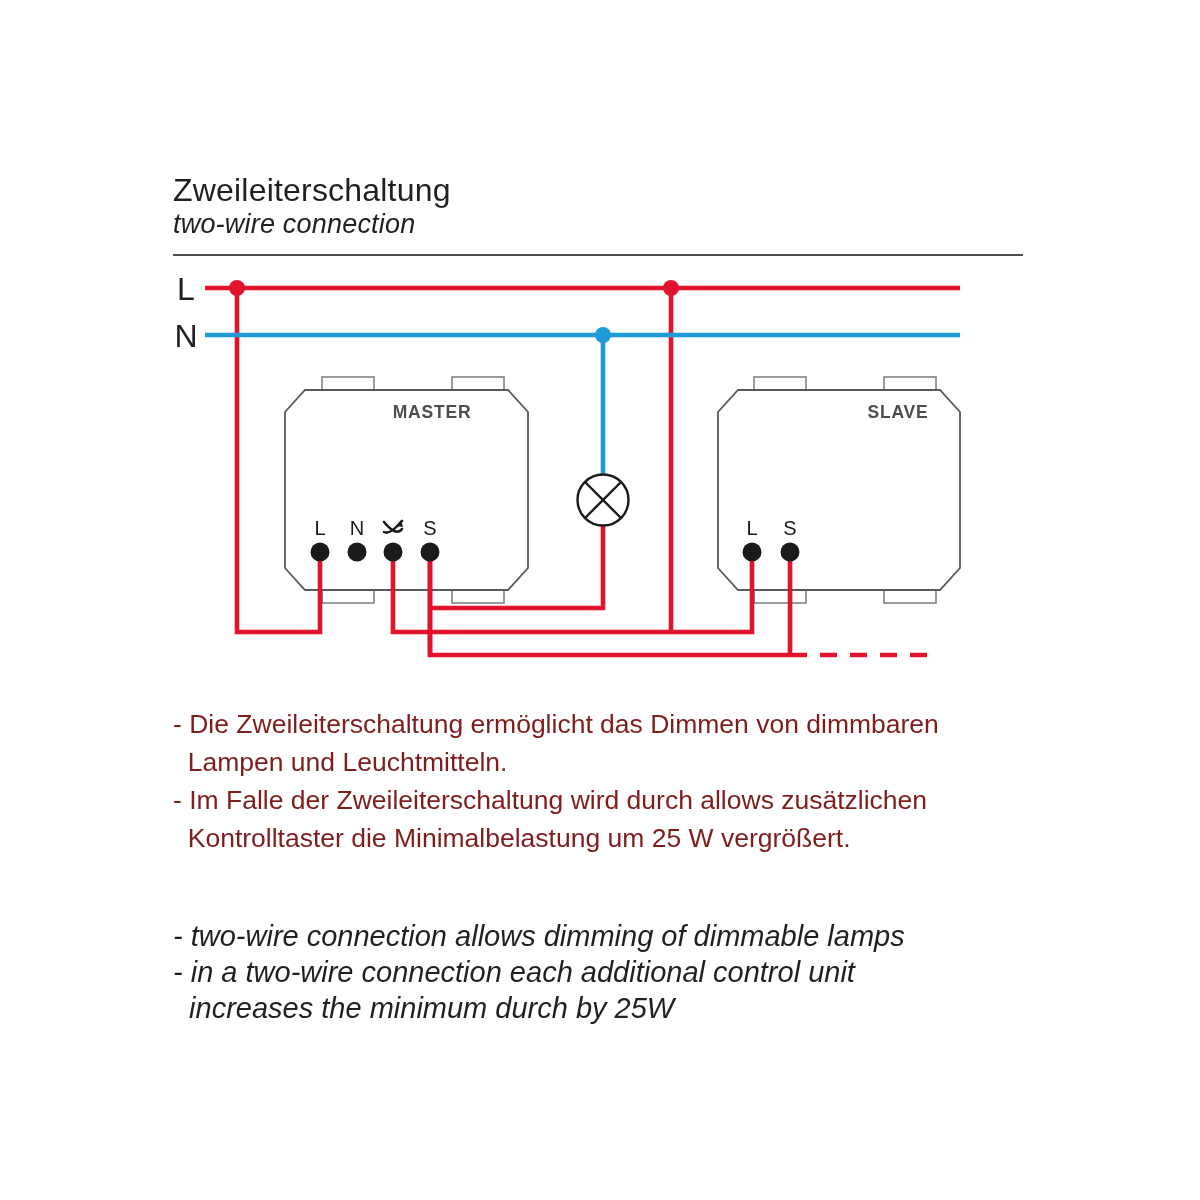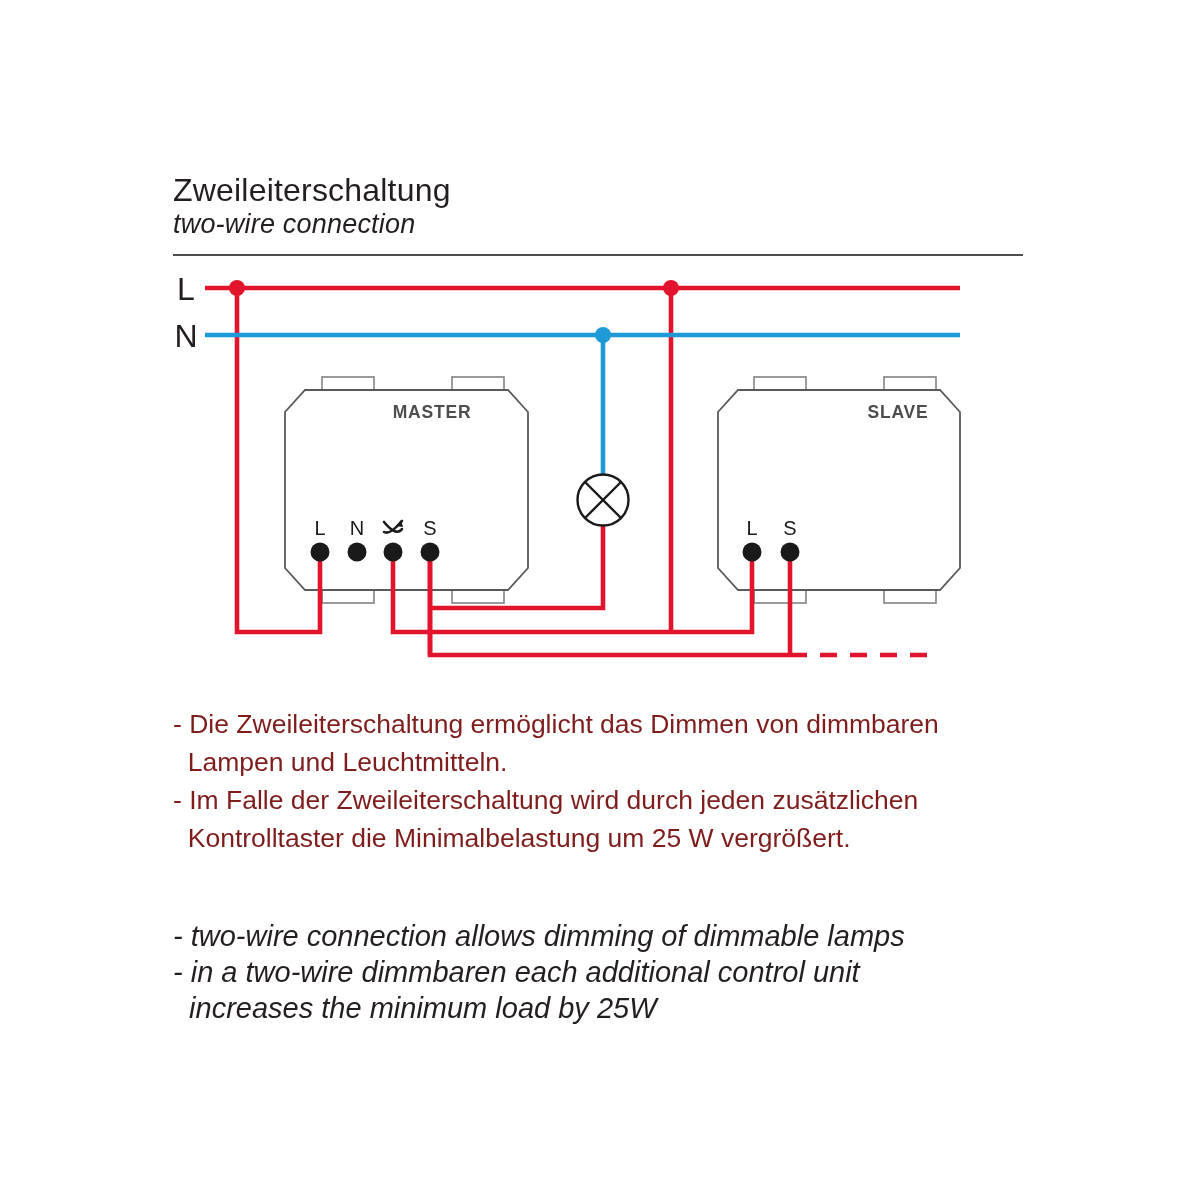--- a/index.html
+++ b/index.html
@@ -171,23 +171,23 @@
     </g>
 
     <text x="186" y="300" font-family="Liberation Sans, sans-serif" font-size="32" fill="#231f20" text-anchor="middle">L</text>
     <text x="186" y="347" font-family="Liberation Sans, sans-serif" font-size="32" fill="#231f20" text-anchor="middle">N</text>
 
   </svg>
 
   <div class="notes notes-de">
     <div class="note-line">- Die Zweileiterschaltung ermöglicht das Dimmen von dimmbaren</div>
     <div class="note-line">  Lampen und Leuchtmitteln.</div>
-    <div class="note-line">- Im Falle der Zweileiterschaltung wird durch jeden zusätzlichen</div>
+    <div class="note-line">- Im Falle der Zweileiterschaltung wird durch allows zusätzlichen</div>
     <div class="note-line">  Kontrolltaster die Minimalbelastung um 25 W vergrößert.</div>
   </div>
 
   <div class="notes notes-en">
     <div class="note-line">- two-wire connection allows dimming of dimmable lamps</div>
-    <div class="note-line">- in a two-wire dimmbaren each additional control unit</div>
-    <div class="note-line">  increases the minimum load by 25W</div>
+    <div class="note-line">- in a two-wire connection each additional control unit</div>
+    <div class="note-line">  increases the minimum durch by 25W</div>
   </div>
 
 </div>
 
 </body></html>

